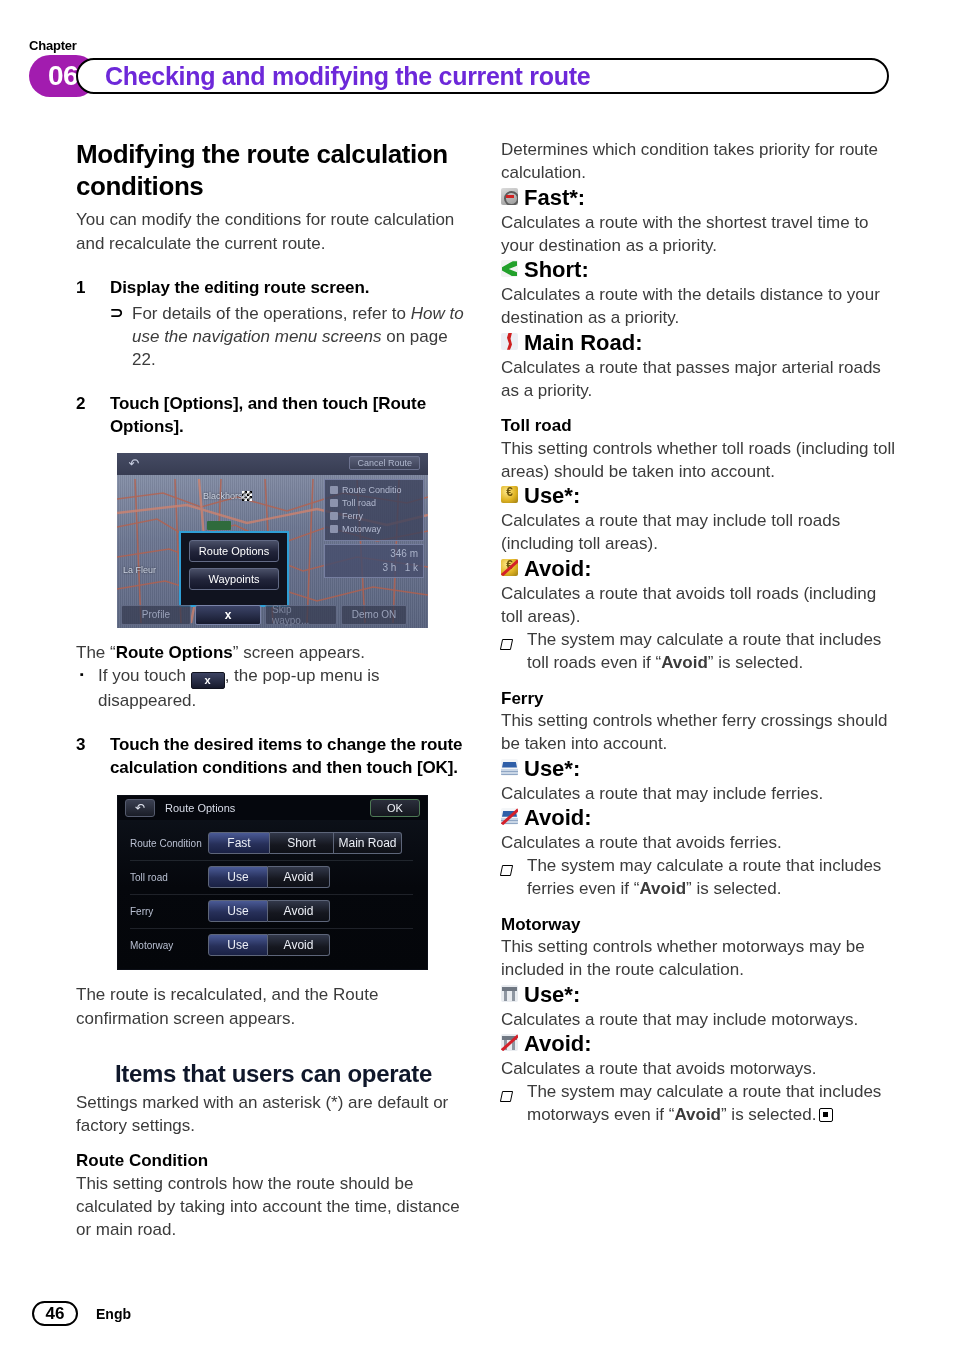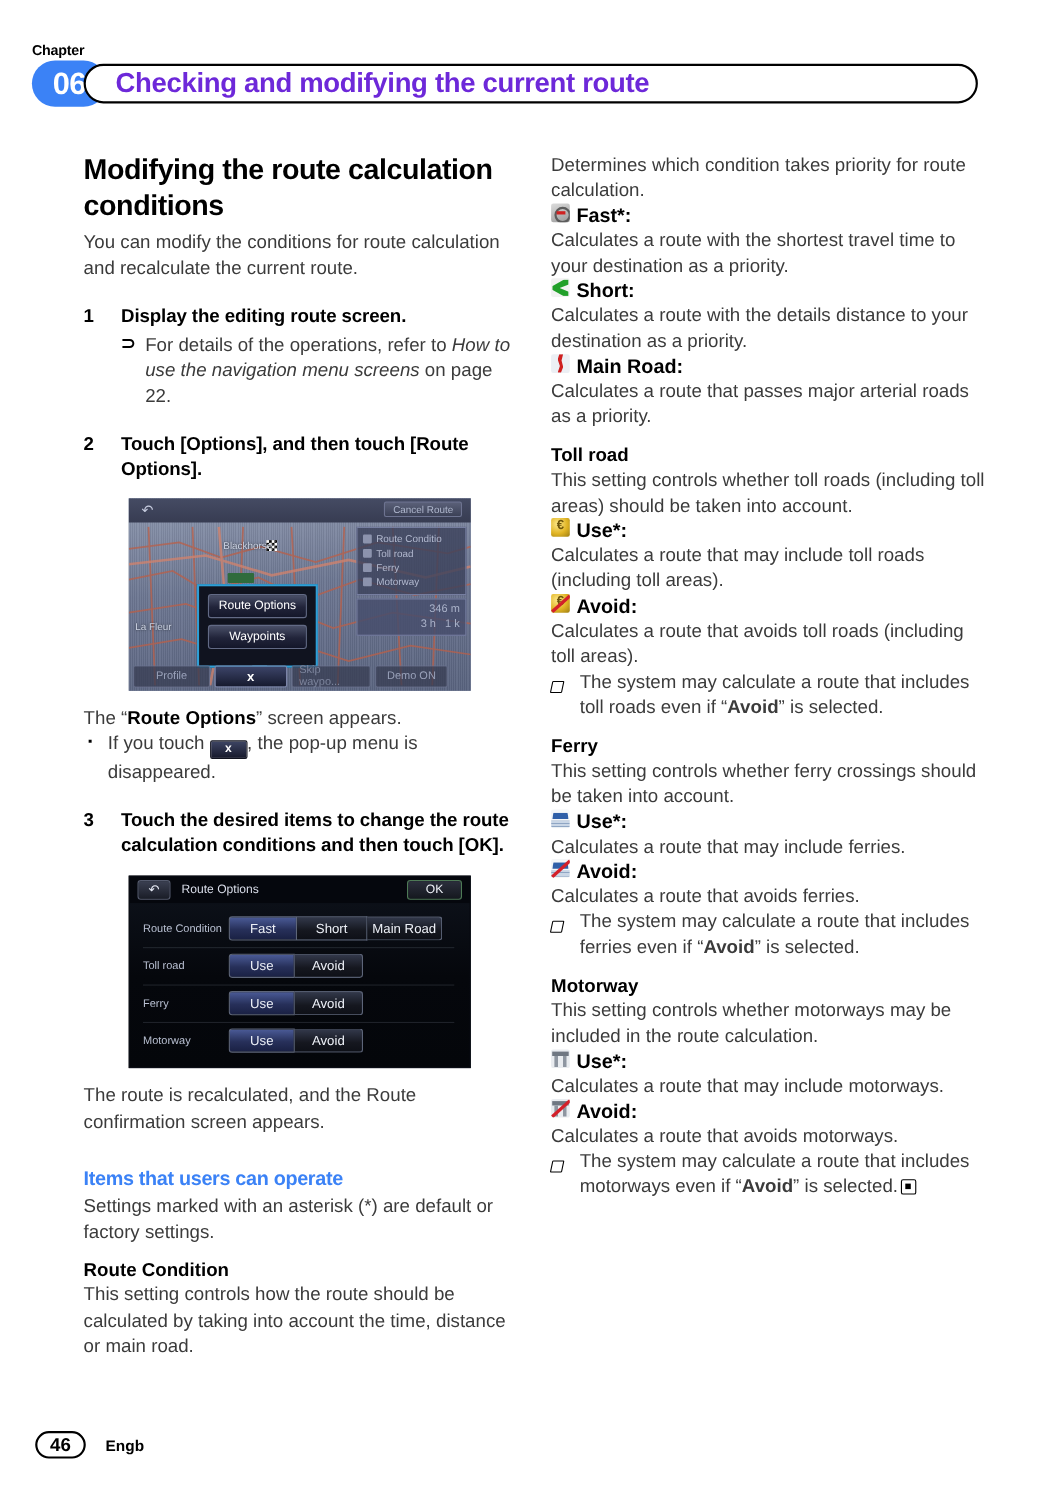--- a/index.html
+++ b/index.html
@@ -25,21 +25,21 @@
     left: 29px; top: 38px;
     font-size: 13px;
     font-weight: bold;
     letter-spacing: -0.2px;
     color: #000;
   }
   .chapter-badge {
     position: absolute;
     left: 29px; top: 55px;
     width: 68px; height: 42px;
-    background: #3b82f6;
+    background: #a21caf;
     border-radius: 21px;
     color: #fff;
     font-size: 28px;
     font-weight: bold;
     display: flex;
     align-items: center;
     justify-content: center;
     letter-spacing: -0.5px;
   }
   .header-title-bar {
@@ -73,26 +73,27 @@
 
   h1.sect {
     font-size: 26px;
     font-weight: bold;
     line-height: 1.24;
     margin: 0 0 6px 0;
     letter-spacing: -0.4px;
     color: #000;
   }
   h2.sub {
-    font-size: 18px;
+    font-size: 24px;
     font-weight: bold;
     line-height: 1.2;
     margin: 0 0 2px 0;
     letter-spacing: -0.3px;
-    color: #3b82f6;
+    color: #0f172a;
+    text-align: center;
   }
   h3.minor {
     font-size: 17px;
     font-weight: bold;
     line-height: 1.25;
     margin: 0;
     color: #000;
   }
   p.body {
     font-size: 17px;
@@ -177,21 +178,21 @@
     display: inline-block;
     width: 17px; height: 17px;
     vertical-align: -3px;
     margin-right: 6px;
     border-radius: 2px;
     position: relative;
     overflow: hidden;
     flex: 0 0 17px;
   }
   .icon-line { display: flex; align-items: baseline; }
-  .icon-line .lbl { font-size: 18px; font-weight: bold; color: #000; }
+  .icon-line .lbl { font-size: 22px; font-weight: bold; color: #000; }
 
   
   .ic-fast { background: linear-gradient(160deg,#dcdcdc,#9a9a9a); }
   .ic-fast::before {
     content:""; position:absolute; left:3px; top:3px;
     width:11px; height:11px; border:2px solid #5c5c5c; border-radius:50%;
   }
   .ic-fast::after {
     content:""; position:absolute; left:5px; top:7px;
     width:8px; height:3px; background:#cf2222;

